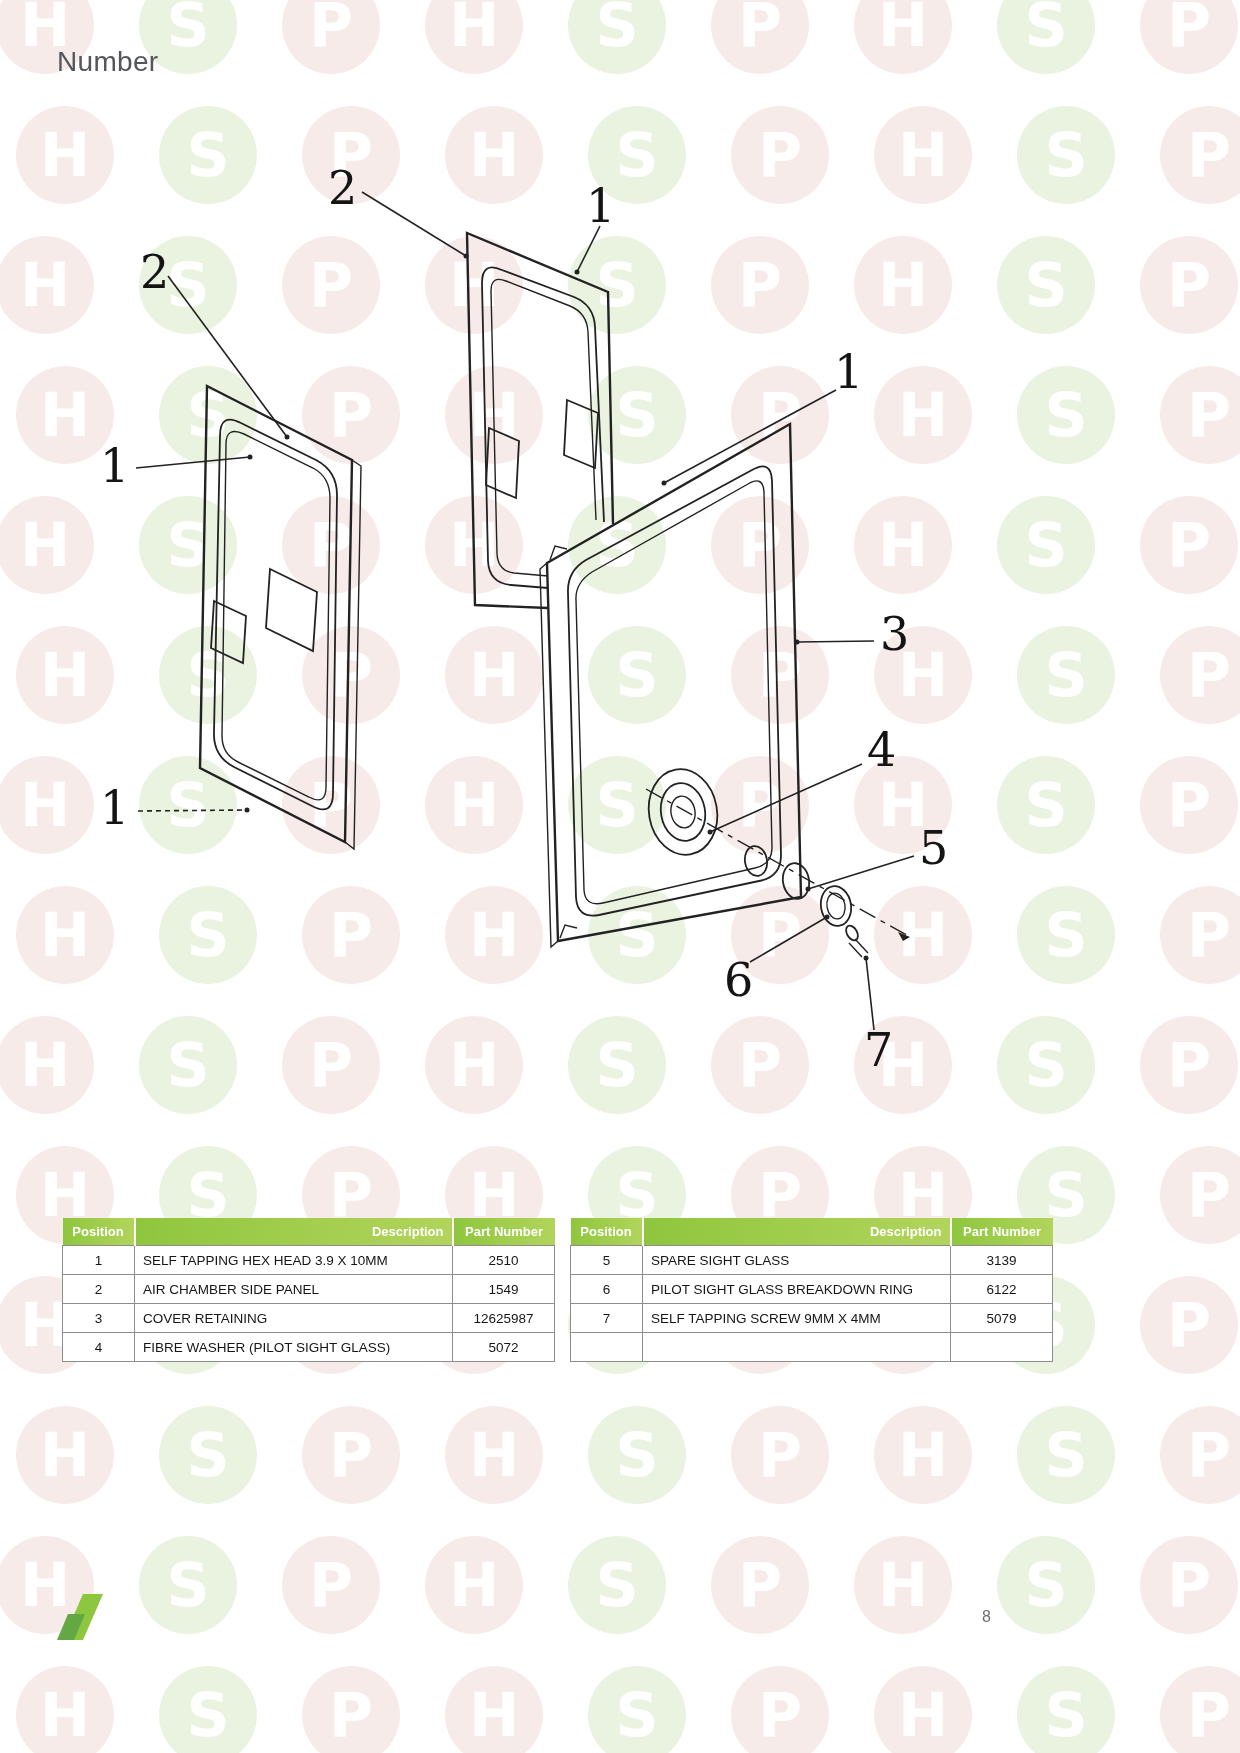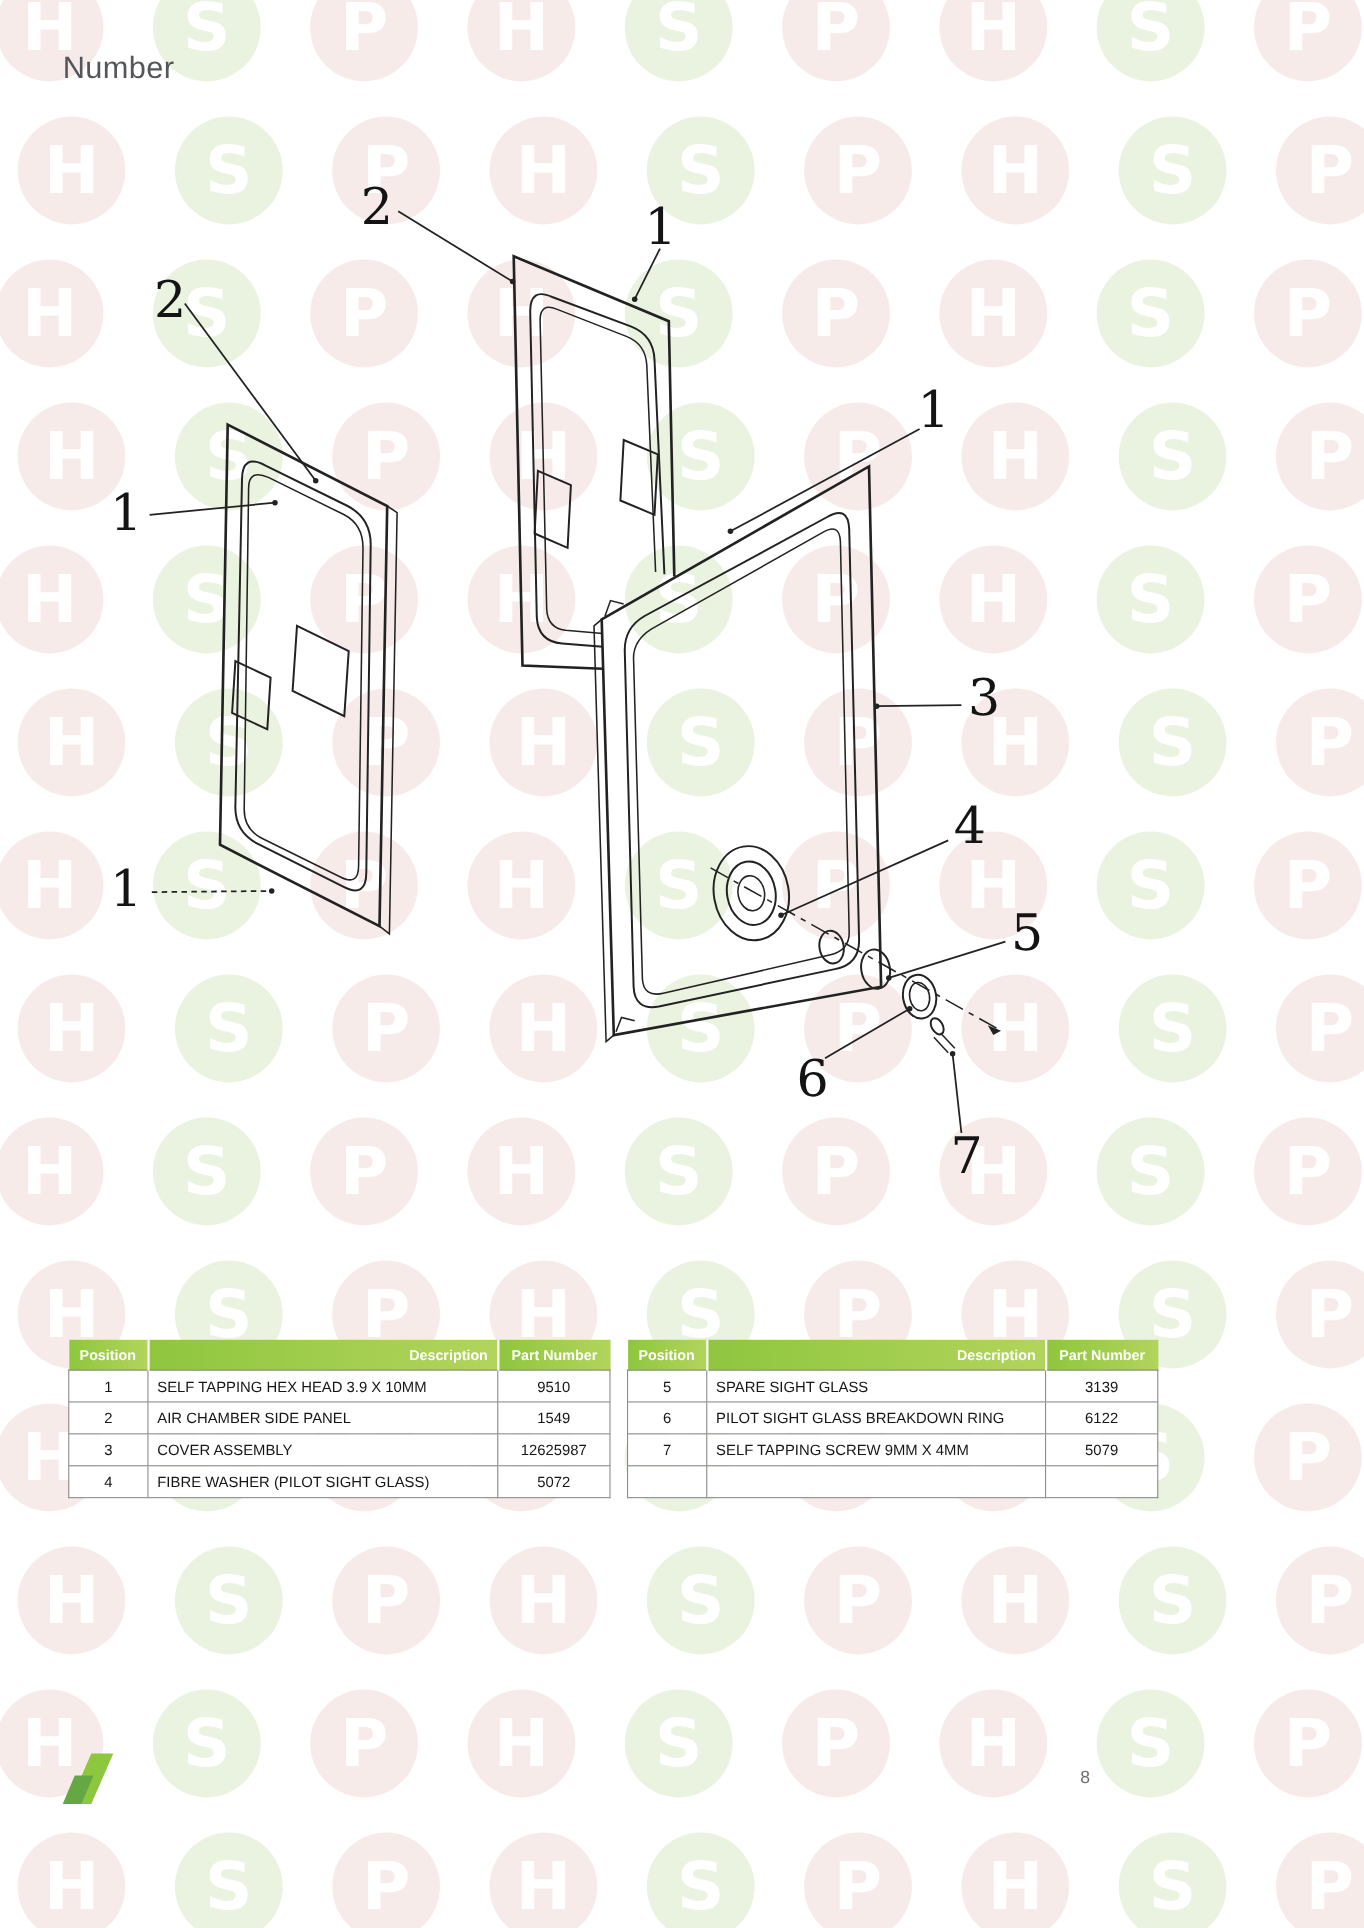--- a/index.html
+++ b/index.html
@@ -295,30 +295,30 @@
     <tr>
       <th>Position</th>
       <th>Description</th>
       <th>Part Number</th>
     </tr>
   </thead>
   <tbody>
     <tr>
       <td>1</td>
       <td>SELF TAPPING HEX HEAD 3.9 X 10MM</td>
-      <td>9510</td>
+      <td>2510</td>
     </tr>
     <tr>
       <td>2</td>
       <td>AIR CHAMBER SIDE PANEL</td>
       <td>1549</td>
     </tr>
     <tr>
       <td>3</td>
-      <td>COVER ASSEMBLY</td>
+      <td>COVER RETAINING</td>
       <td>12625987</td>
     </tr>
     <tr>
       <td>4</td>
       <td>FIBRE WASHER (PILOT SIGHT GLASS)</td>
       <td>5072</td>
     </tr>
   </tbody>
 </table>
 

